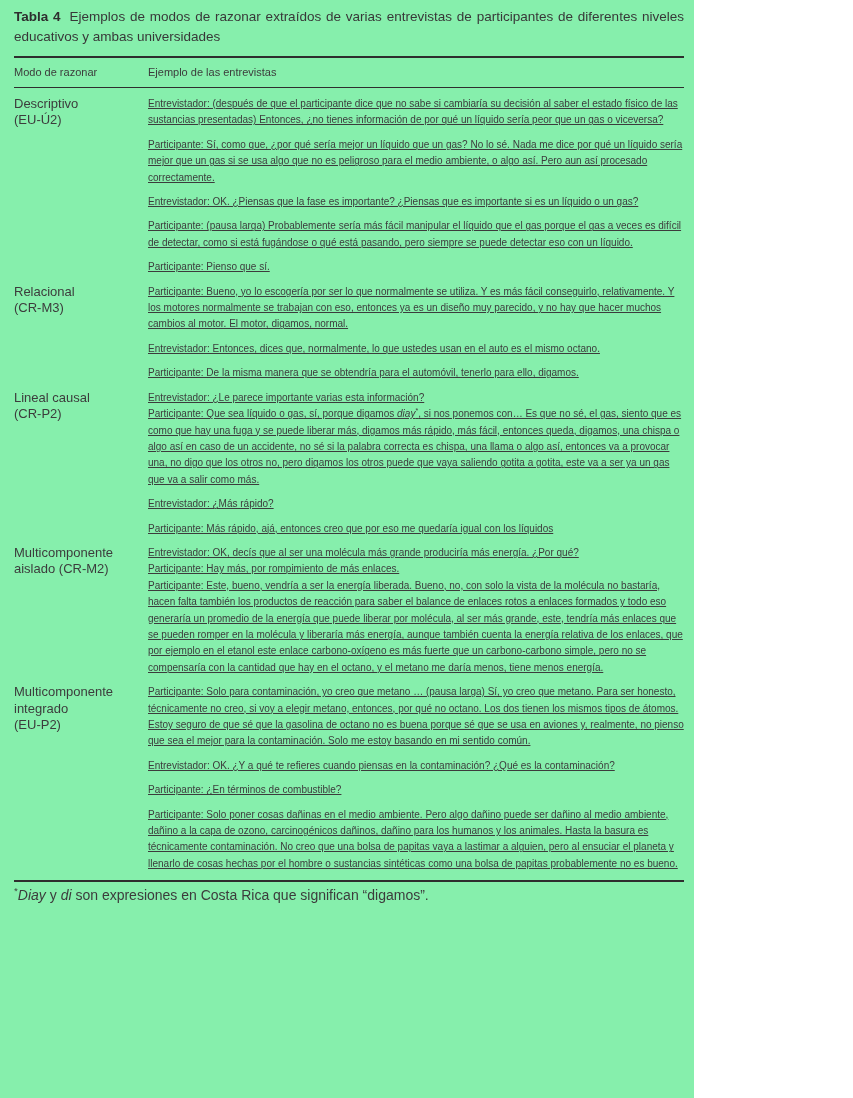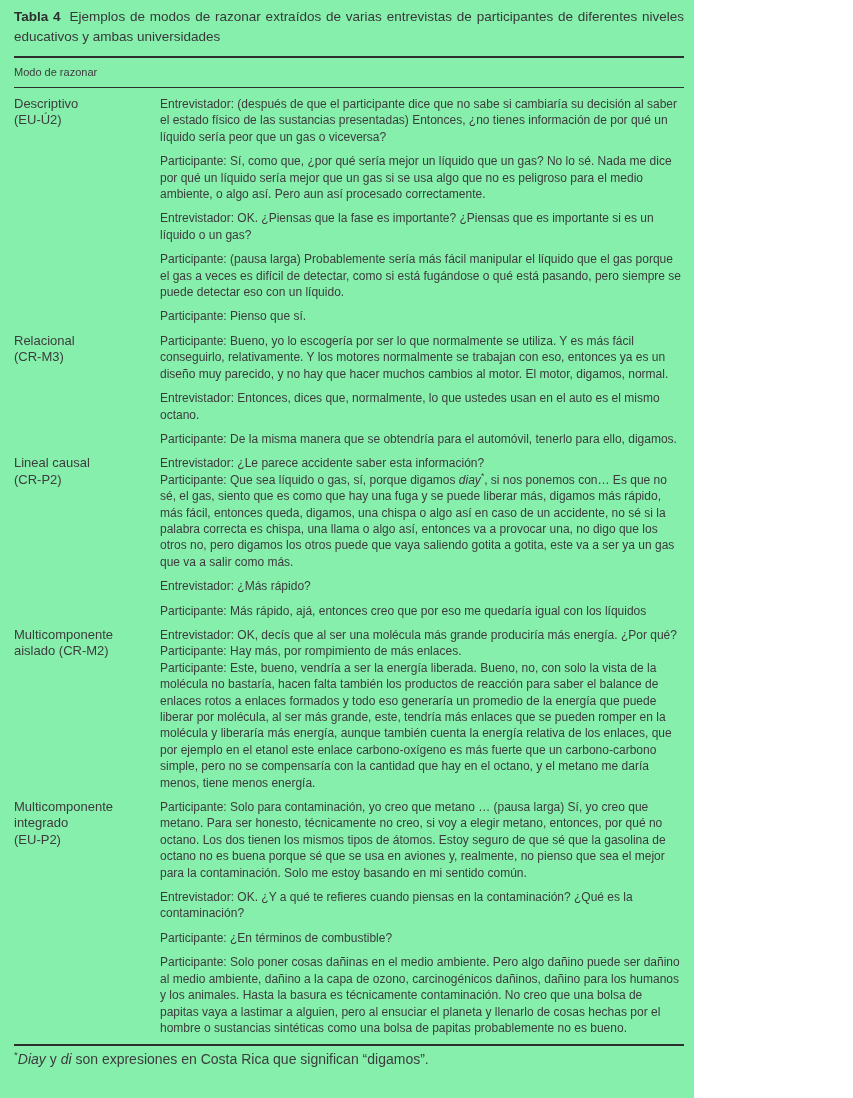--- a/index.html
+++ b/index.html
@@ -14,42 +14,43 @@
   }
   .title .tbl-label { font-weight:bold; margin-right:9px; color:#2e2e2e; }
   .rule-top { border-top:2px solid #2e2e2e; margin-top:9px; }
   .rule-thin { border-top:1px solid #2e2e2e; }
   .rule-foot { border-top:2px solid #2e2e2e; }
   .header-row {
     display:grid; grid-template-columns:134px 1fr;
     font-size:11px; line-height:16px; padding:6px 0 7px 0;
   }
   .tbody { padding-top:8px; }
-  .row { display:grid; grid-template-columns:134px 1fr;gap:12px; }
+  .row { display:grid; grid-template-columns:134px 1fr; }
   .mode { font-size:13px; line-height:16.4px; padding-right:10px; }
-  .example { font-size:12px; line-height:16.4px; }
+  .example { font-size:10px; line-height:16.4px;text-decoration:underline; }
   .block { margin:0 0 8px 0; }
   .turn { margin:0; }
   i { font-style:italic; }
   sup { font-size:0.7em; vertical-align:super; line-height:0; }
   .footnote { font-size:14px; line-height:16px; padding:5px 0 6px 0; }
 </style>
 </head>
 <body>
 
 <div class="page">
 
   <div class="title">
     <span class="tbl-label">Tabla 4</span><span>Ejemplos de modos de razonar extraídos de varias entrevistas de participantes de diferentes niveles educativos y ambas universidades</span>
   </div>
 
   <div class="rule-top"></div>
 
   <div class="header-row">
     <div>Modo de razonar</div>
+    <div>Ejemplo de las entrevistas</div>
   </div>
 
   <div class="rule-thin"></div>
 
   <div class="tbody">
       <div class="row">
         <div class="mode">
           <div>Descriptivo</div>
           <div>(EU-Ú2)</div>
         </div>
@@ -88,21 +89,21 @@
           </div>
         </div>
       </div>
       <div class="row">
         <div class="mode">
           <div>Lineal causal</div>
           <div>(CR-P2)</div>
         </div>
         <div class="example">
           <div class="block">
-            <p class="turn"><span>Entrevistador: ¿Le parece accidente saber esta información?</span></p>
+            <p class="turn"><span>Entrevistador: ¿Le parece importante varias esta información?</span></p>
             <p class="turn"><span>Participante: Que sea líquido o gas, sí, porque digamos </span><i>diay</i><sup>*</sup><span>, si nos ponemos con… Es que no sé, el gas, siento que es como que hay una fuga y se puede liberar más, digamos más rápido, más fácil, entonces queda, digamos, una chispa o algo así en caso de un accidente, no sé si la palabra correcta es chispa, una llama o algo así, entonces va a provocar una, no digo que los otros no, pero digamos los otros puede que vaya saliendo gotita a gotita, este va a ser ya un gas que va a salir como más.</span></p>
           </div>
           <div class="block">
             <p class="turn"><span>Entrevistador: ¿Más rápido?</span></p>
           </div>
           <div class="block">
             <p class="turn"><span>Participante: Más rápido, ajá, entonces creo que por eso me quedaría igual con los líquidos</span></p>
           </div>
         </div>
       </div>

